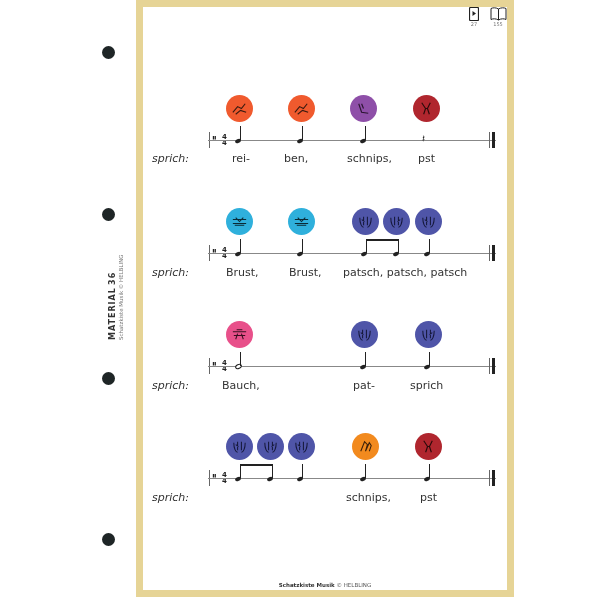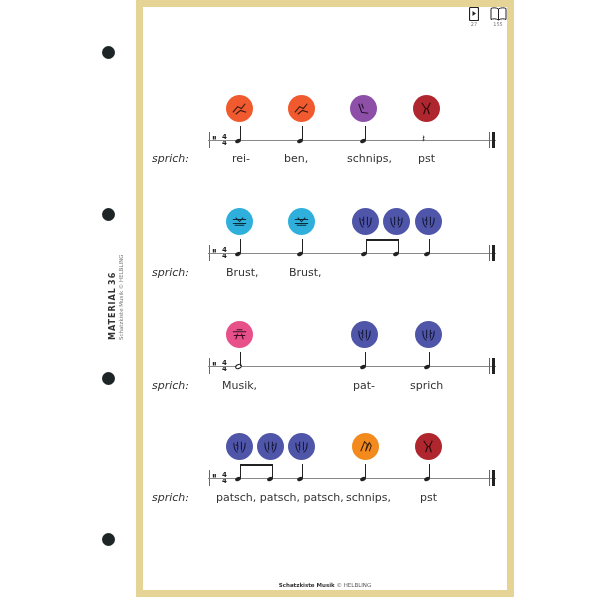--- a/index.html
+++ b/index.html
@@ -193,20 +193,21 @@
     <div class="stem" style="left:398px;top:32px"></div>
   <div class="beam" style="left:366px;top:32px;width:33px"></div>
   <div class="note-head" style="left:424px;top:45px"></div>
     <div class="stem" style="left:429px;top:32px"></div>
   <div class="bar-thin" style="left:489px;top:38px"></div>
   <div class="bar-end" style="left:492px;top:38px"></div>
 
   <div class="sprich" style="top:59px">sprich:</div>
   <div class="syl" style="left:226px;top:59px">Brust,</div>
   <div class="syl" style="left:289px;top:59px">Brust,</div>
+  <div class="syl" style="left:343px;top:59px">patsch, patsch, patsch</div>
 </div>
 
 <div class="row" style="top:320px">
   <div class="circle" style="left:226px;top:1px;background:#e8508a">
     <svg viewBox="0 0 20 20">
         <path d="M3 7 L17 7 M4 11 L16 11 M8 9 L6 15 M12 9 L14 15 M7 5 L13 5" fill="none" stroke="#3a0f20" stroke-width="1.1"></path>
       </svg>
   </div>
   <div class="circle" style="left:351px;top:1px;background:#4f55a8">
     <svg viewBox="0 0 20 20">
@@ -226,21 +227,21 @@
   <div class="note-head open" style="left:235px;top:44px"></div>
     <div class="stem" style="left:240px;top:32px"></div>
   <div class="note-head" style="left:360px;top:45px"></div>
     <div class="stem" style="left:365px;top:32px"></div>
   <div class="note-head" style="left:424px;top:45px"></div>
     <div class="stem" style="left:429px;top:32px"></div>
   <div class="bar-thin" style="left:489px;top:38px"></div>
   <div class="bar-end" style="left:492px;top:38px"></div>
 
   <div class="sprich" style="top:59px">sprich:</div>
-  <div class="syl" style="left:222px;top:59px">Musik,</div>
+  <div class="syl" style="left:222px;top:59px">Bauch,</div>
   <div class="syl" style="left:353px;top:59px">pat-</div>
   <div class="syl" style="left:410px;top:59px">sprich</div>
 </div>
 
 <div class="row" style="top:432px">
   <div class="circle" style="left:226px;top:1px;background:#4f55a8">
     <svg viewBox="0 0 20 20">
         <path d="M4 6 C4 12 6 16 8 16 M16 6 C16 12 14 16 12 16 M8 5 L8 14 M12 5 L12 14 M6 8 L9 10" fill="none" stroke="#15183a" stroke-width="1.1"></path>
       </svg>
   </div>
@@ -277,16 +278,15 @@
   <div class="note-head" style="left:297px;top:45px"></div>
     <div class="stem" style="left:302px;top:32px"></div>
   <div class="note-head" style="left:360px;top:45px"></div>
     <div class="stem" style="left:365px;top:32px"></div>
   <div class="note-head" style="left:424px;top:45px"></div>
     <div class="stem" style="left:429px;top:32px"></div>
   <div class="bar-thin" style="left:489px;top:38px"></div>
   <div class="bar-end" style="left:492px;top:38px"></div>
 
   <div class="sprich" style="top:59px">sprich:</div>
-  <div class="syl" style="left:216px;top:59px">patsch, patsch, patsch,</div>
   <div class="syl" style="left:346px;top:59px">schnips,</div>
   <div class="syl" style="left:420px;top:59px">pst</div>
 </div>
 
 </body></html>

